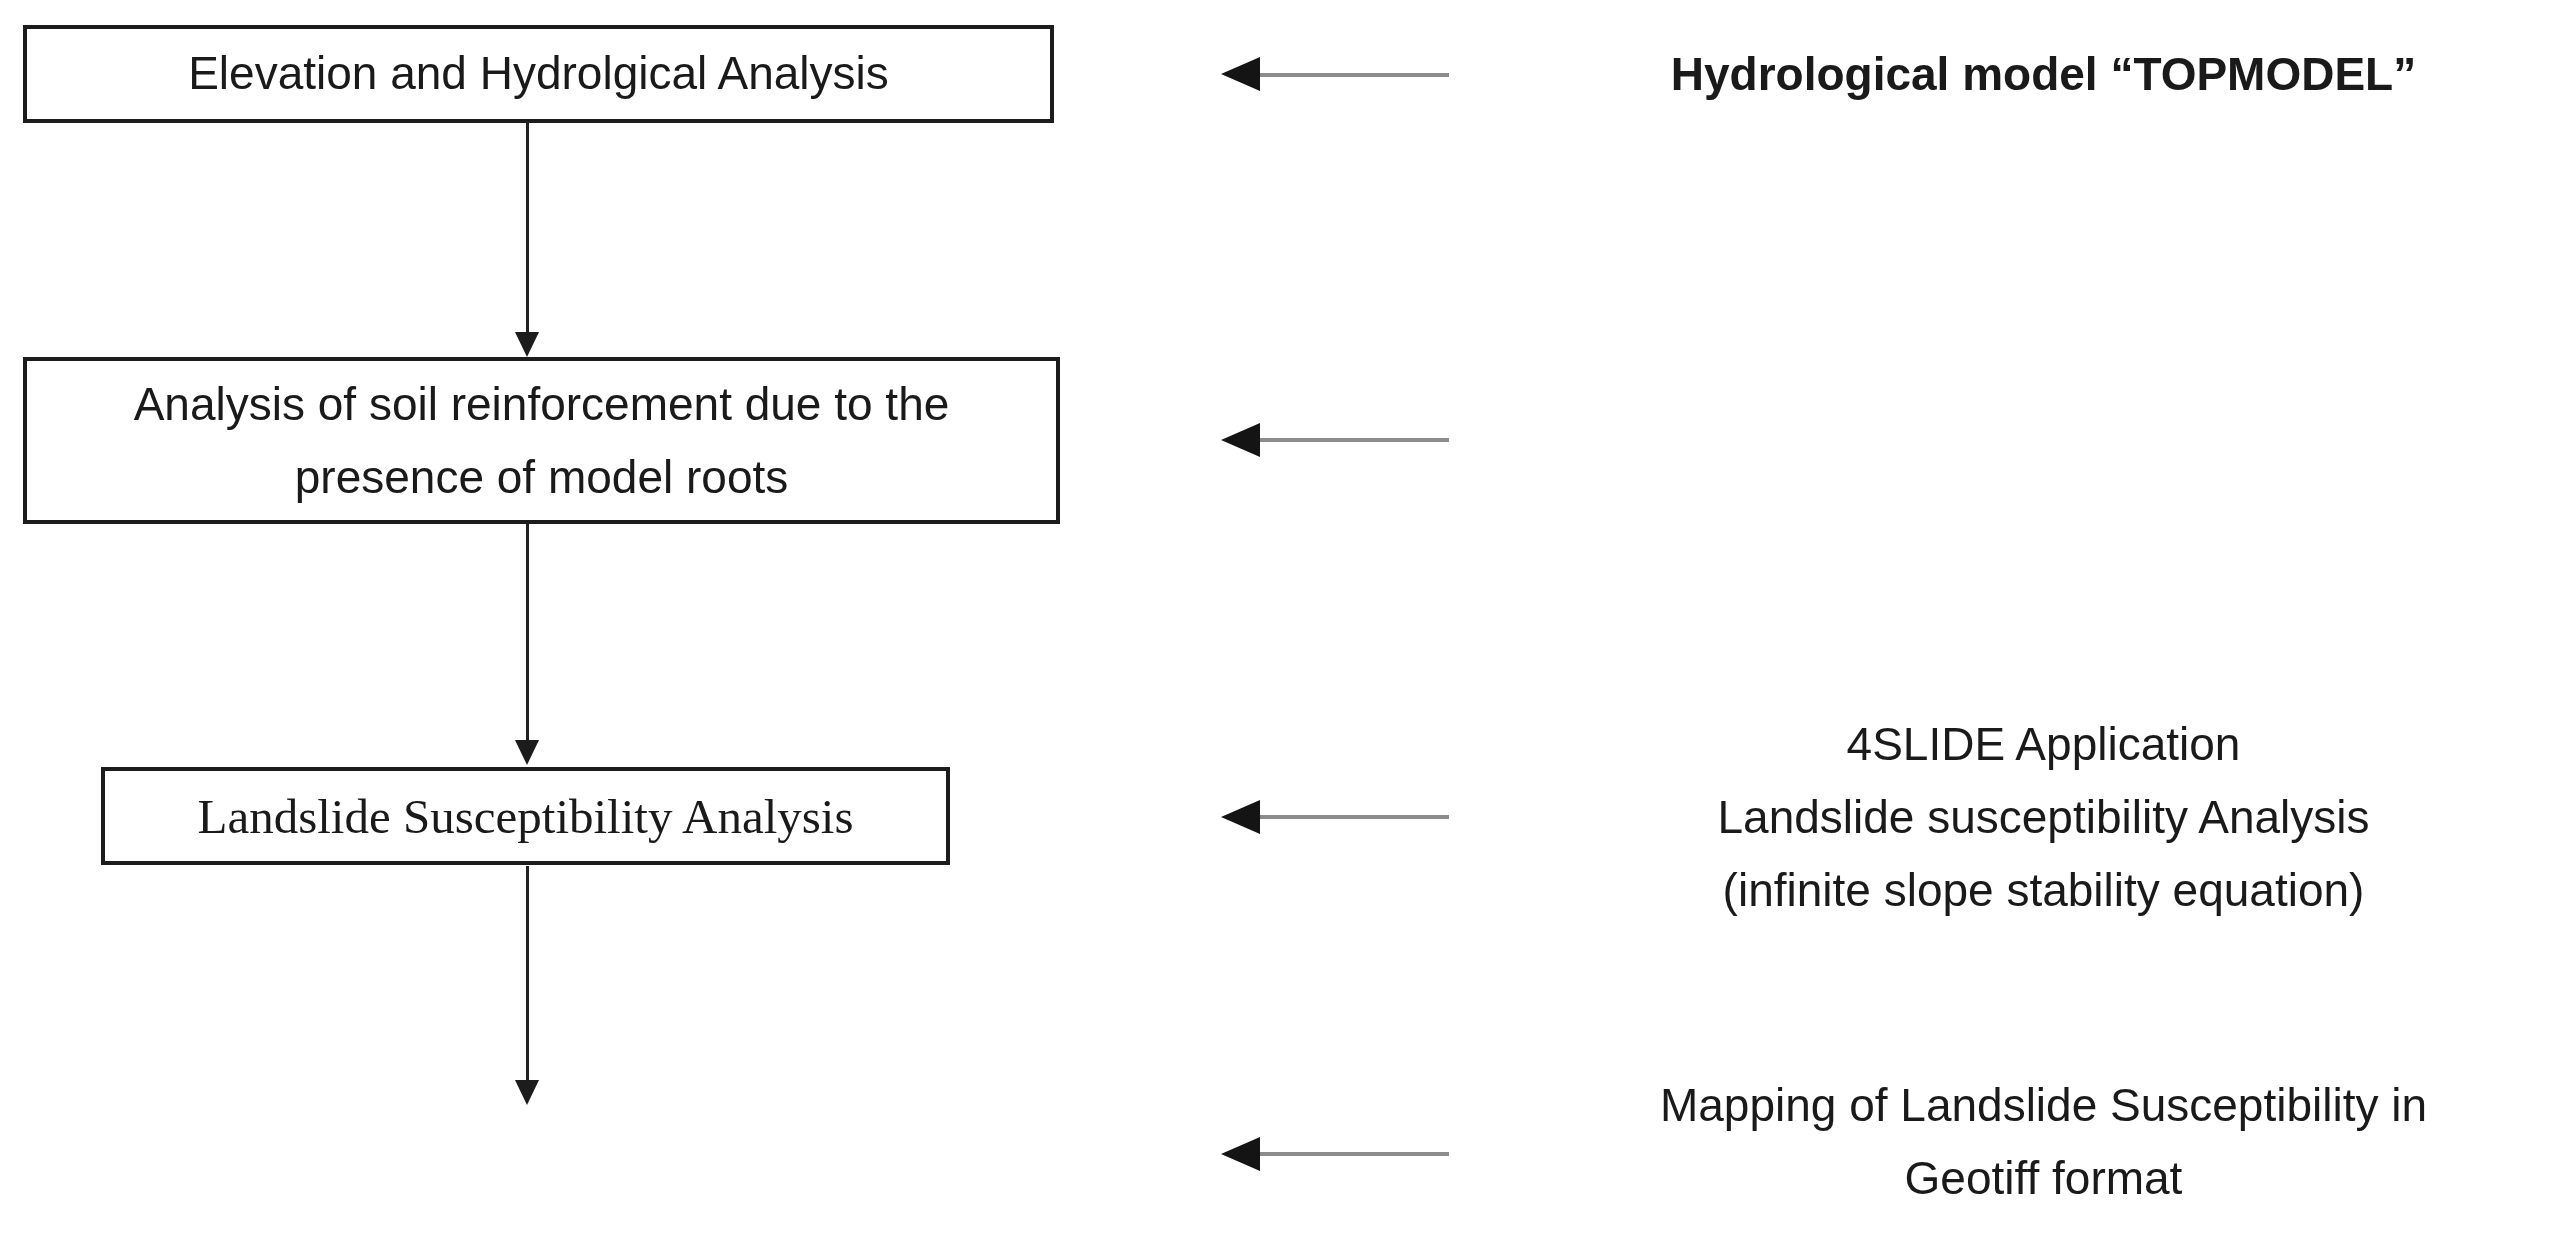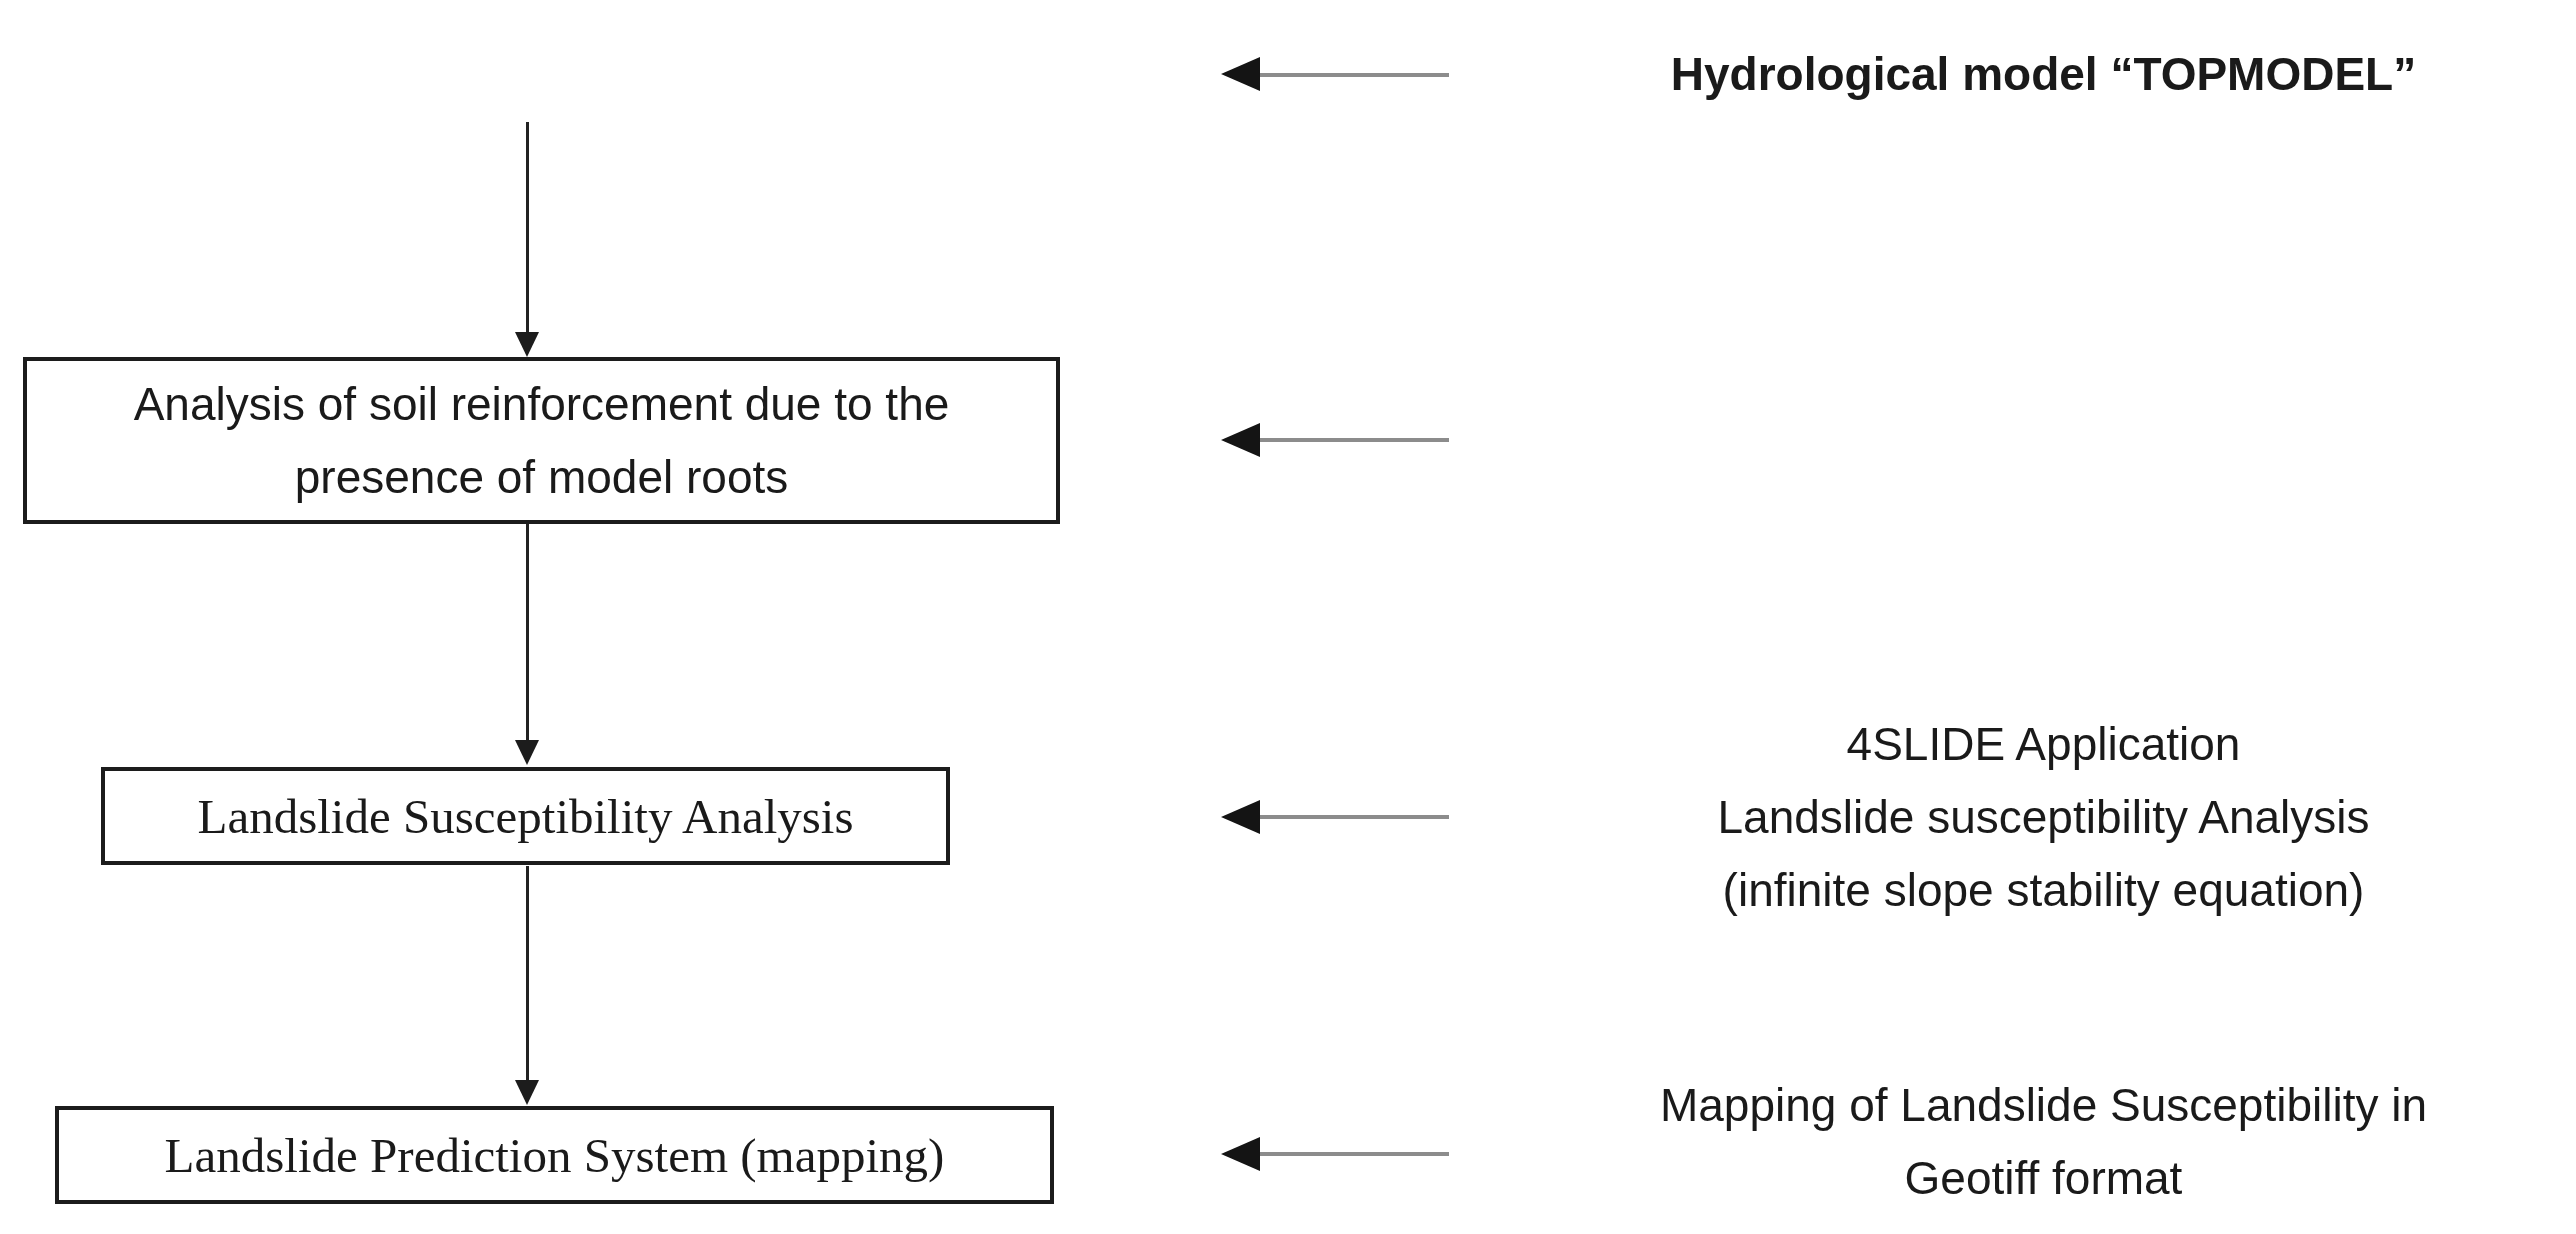--- a/index.html
+++ b/index.html
@@ -96,27 +96,27 @@
   .t1 { top: 38px; font-weight: bold; }
   .t2 { top: 371px; }
   .t3 { top: 708px; }
   .t4 { top: 1069px; }
 </style>
 </head>
 <body>
 
 <div class="canvas">
 
+  <div class="flow-box box-1">Elevation and Hydrolgical Analysis</div>
 
   <div class="flow-box box-2">Analysis of soil reinforcement due to the
 presence of model roots</div>
 
   <div class="flow-box box-3">Landslide Susceptibility Analysis</div>
 
-  <div class="flow-box box-4">Landslide Prediction System (mapping)</div>
 
   <div class="v-line v1-line"></div>
   <div class="v-head v1-head"></div>
 
   <div class="v-line v2-line"></div>
   <div class="v-head v2-head"></div>
 
   <div class="v-line v3-line"></div>
   <div class="v-head v3-head"></div>
 

